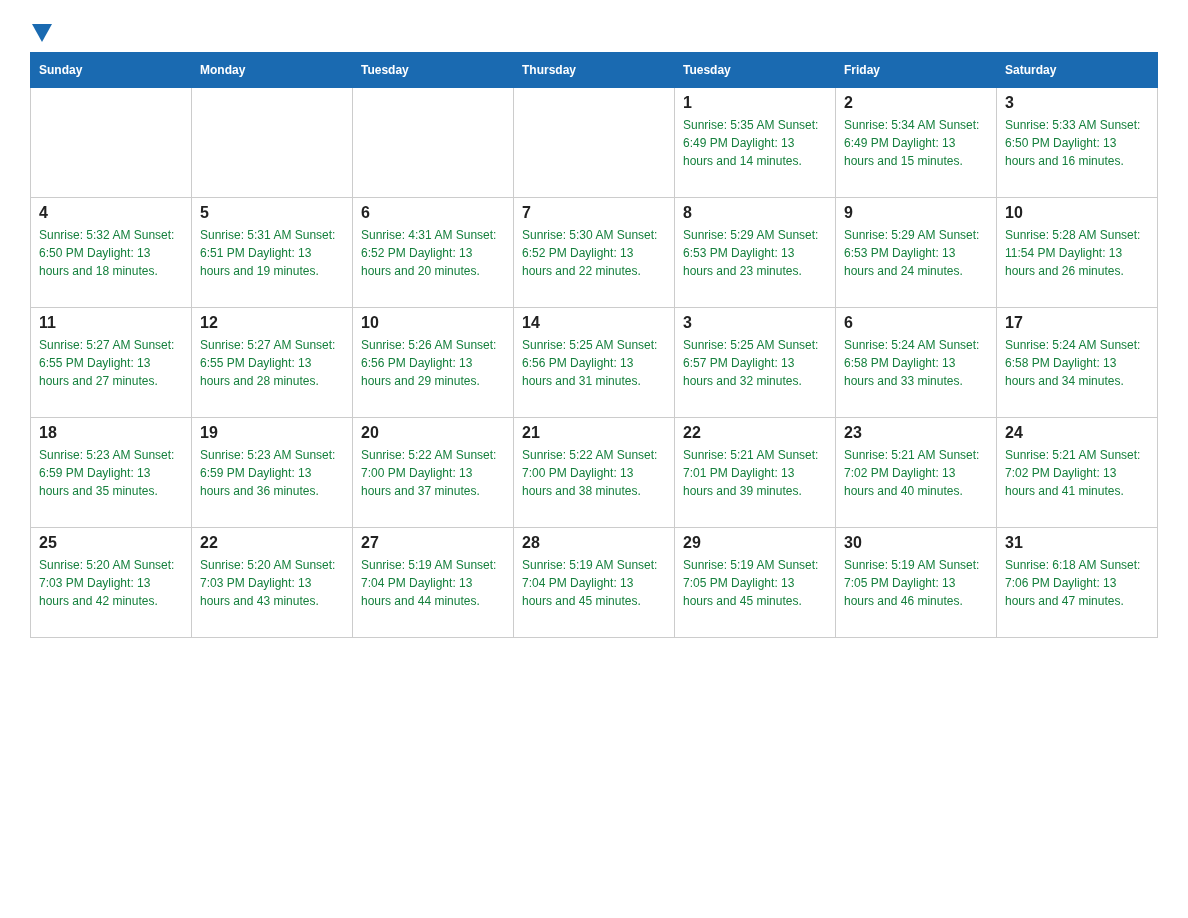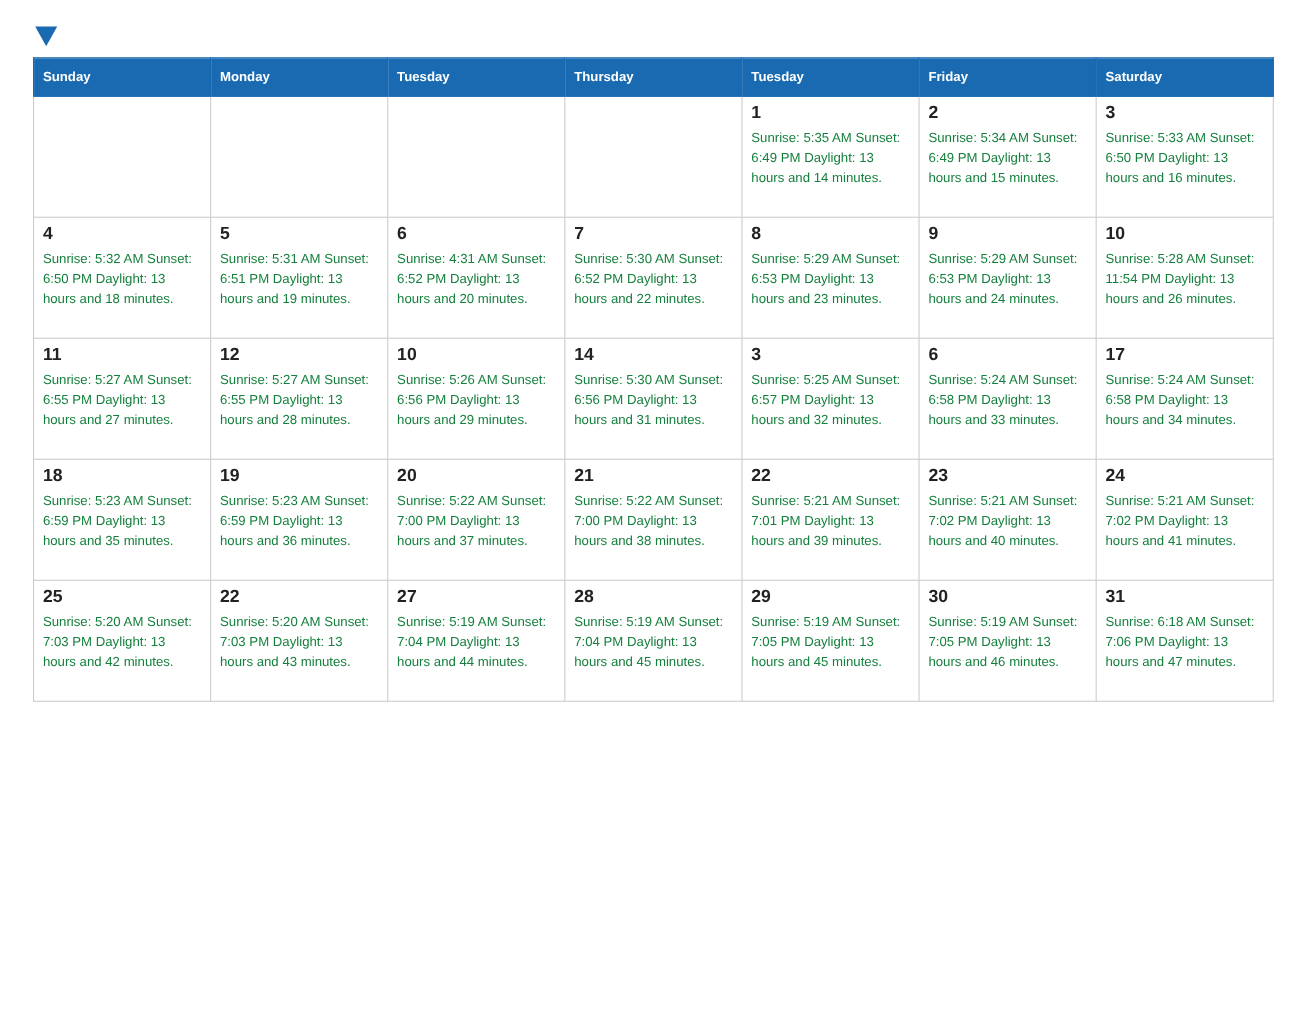--- a/index.html
+++ b/index.html
@@ -213,21 +213,21 @@
 Daylight: 13 hours and 28 minutes.</div>
         </td>
         <td>
           <span class="day-number">10</span>
           <div class="day-info">Sunrise: 5:26 AM
 Sunset: 6:56 PM
 Daylight: 13 hours and 29 minutes.</div>
         </td>
         <td>
           <span class="day-number">14</span>
-          <div class="day-info">Sunrise: 5:30 AM
+          <div class="day-info">Sunrise: 5:25 AM
 Sunset: 6:56 PM
 Daylight: 13 hours and 31 minutes.</div>
         </td>
         <td>
           <span class="day-number">3</span>
           <div class="day-info">Sunrise: 5:25 AM
 Sunset: 6:57 PM
 Daylight: 13 hours and 32 minutes.</div>
         </td>
         <td>

